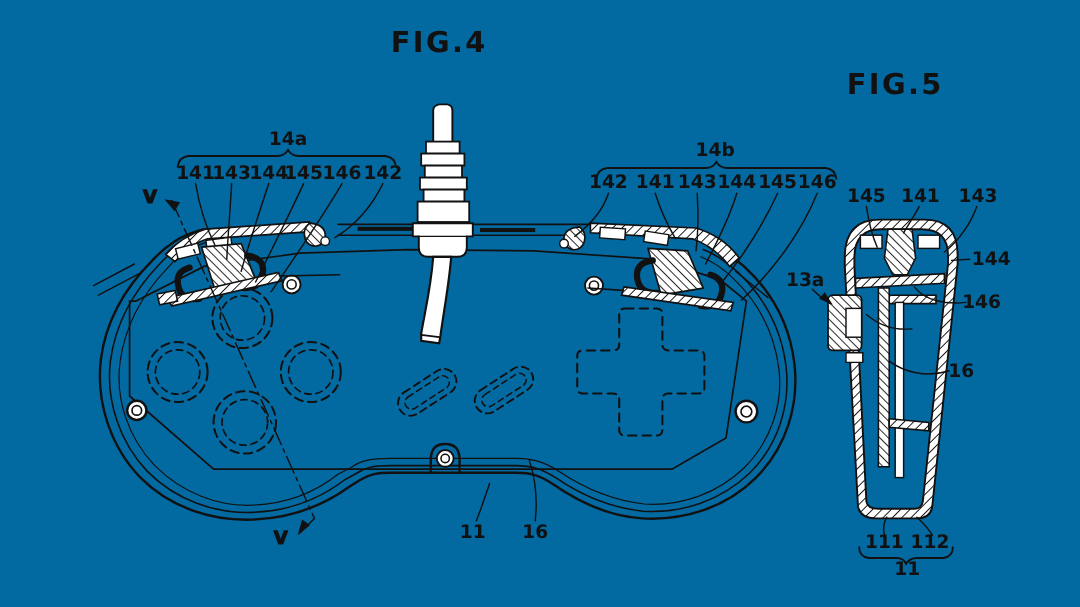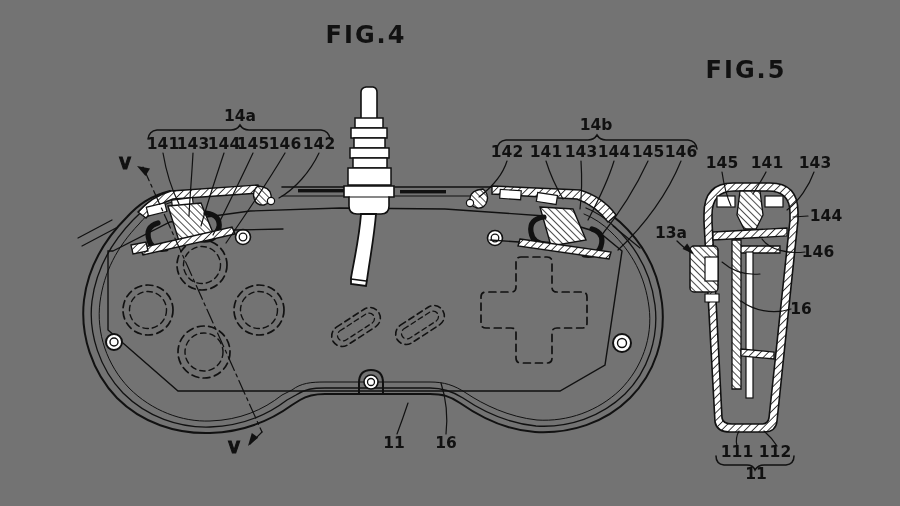--- a/index.html
+++ b/index.html
@@ -1,16 +1,16 @@
 <!DOCTYPE html>
 <html><head>
 <meta charset="utf-8">
 <style>
   html,body{margin:0;padding:0;background:#ffffff;}
-  .stage{width:900px;height:506px;position:relative;background:#737373;overflow:hidden;}
+  .stage{width:900px;height:506px;position:relative;background:#0369a1;overflow:hidden;}
   svg{display:block;}
   text{font-family:"DejaVu Sans","Liberation Sans",sans-serif;font-weight:bold;fill:#111;}
   .ref{font-size:15.5px;}
   .fig-title{font-size:24px;letter-spacing:2px;}
   .vmark{font-size:15px;}
 </style>
 </head>
 <body>
 
 <div class="stage">

